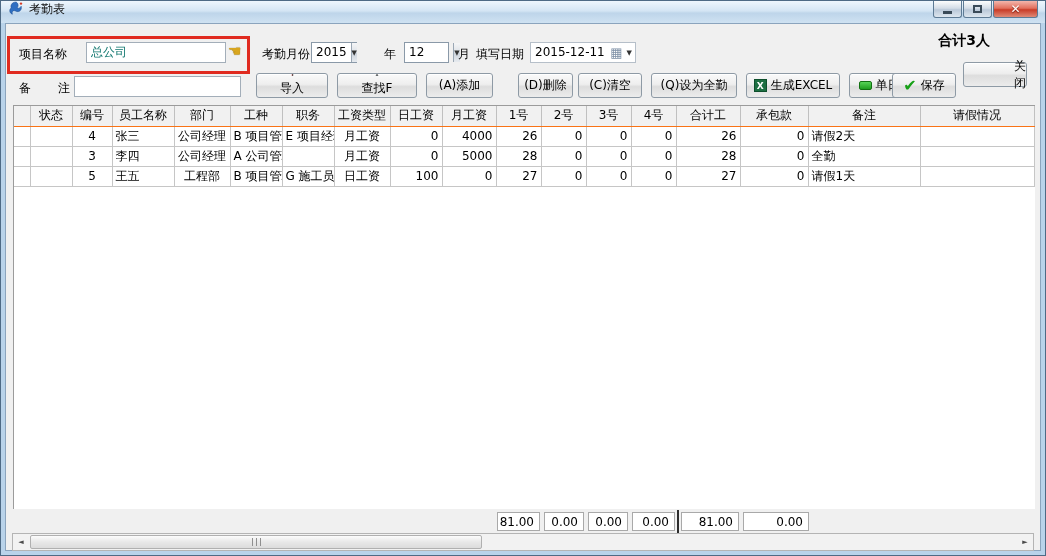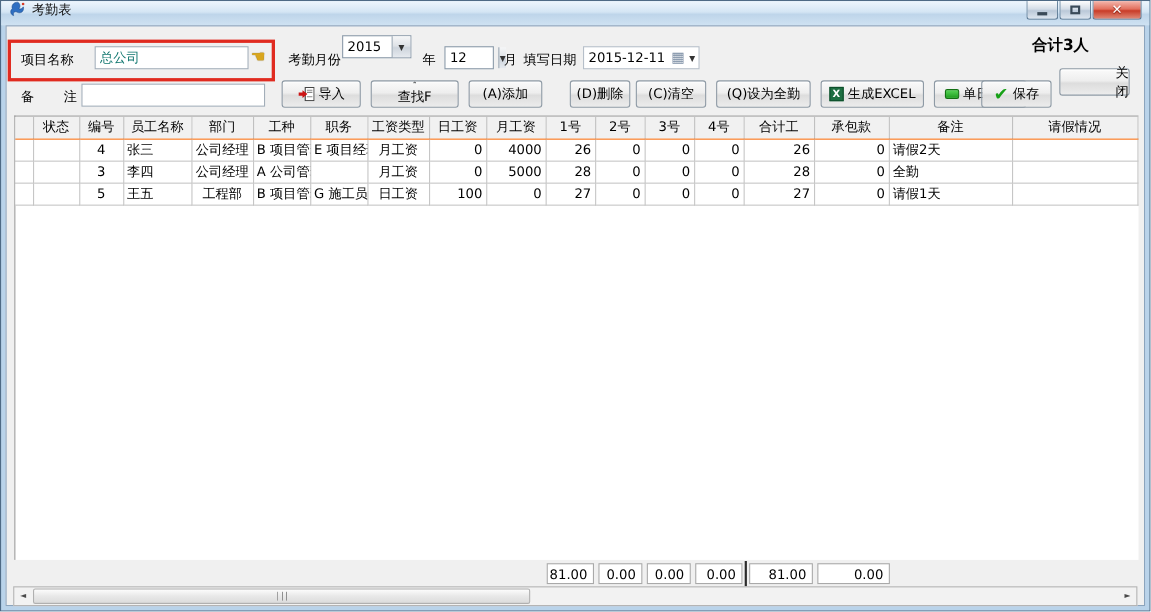--- a/index.html
+++ b/index.html
@@ -127,21 +127,21 @@
 
   <div class="client">
 
     <div class="red-rect"></div>
 
     <span class="lbl" style="left:13px; top:22px;">项目名称</span>
     <input class="tbox" style="left: 80px; top: 18px; width: 140px;" value="总公司">
     <span class="hand-icon">☚</span>
 
     <span class="lbl" style="left:256px; top:22px;">考勤月份</span>
-    <div class="combo" style="left:305px; top:8px; width:63px;justify-content:flex-end;">
+    <div class="combo" style="left:305px; top:18px; width:46px;">
       <span class="val">2015</span>
       <span class="drop">▼</span>
     </div>
     <span class="lbl" style="left:378px; top:22px;">年</span>
     <div class="combo" style="left:398px; top:18px; width:45px;gap:25px;">
       <span class="val">12</span>
       <span class="drop">▼</span>
     </div>
     <span class="lbl" style="left:452px; top:22px;">月</span>
 
@@ -151,21 +151,21 @@
       <span class="cal-ic" style="align-self:center;">▦</span>
       <span class="date-drop">▼</span>
     </div>
 
     <span class="total-people">合计3人</span>
 
     <span class="lbl" style="left:13px; top:56px;">备</span>
     <span class="lbl" style="left:52px; top:56px;">注</span>
     <input class="tbox" style="left: 68px; top: 52px; width: 167px;" value="">
 
-    <div class="btn" style="left:250px; top:49px; width:72px;">
+    <div class="btn" style="left:250px; top:49px; width:72px;flex-direction:column;">
       <svg width="15" height="13" viewBox="0 0 15 13">
         <rect x="6.5" y="0.5" width="8" height="12" fill="#fff" stroke="#444"></rect>
         <line x1="8" y1="3" x2="13" y2="3" stroke="#888"></line>
         <line x1="8" y1="5" x2="13" y2="5" stroke="#888"></line>
         <line x1="8" y1="9" x2="13" y2="9" stroke="#888"></line>
         <path d="M0.5 5 H4 V3 L8.5 6.5 L4 10 V8 H0.5 Z" fill="#cc1414"></path>
       </svg>
       <span>导入</span>
     </div>
     <div class="btn" style="left:331px; top:49px; width:80px;flex-direction:column;">

